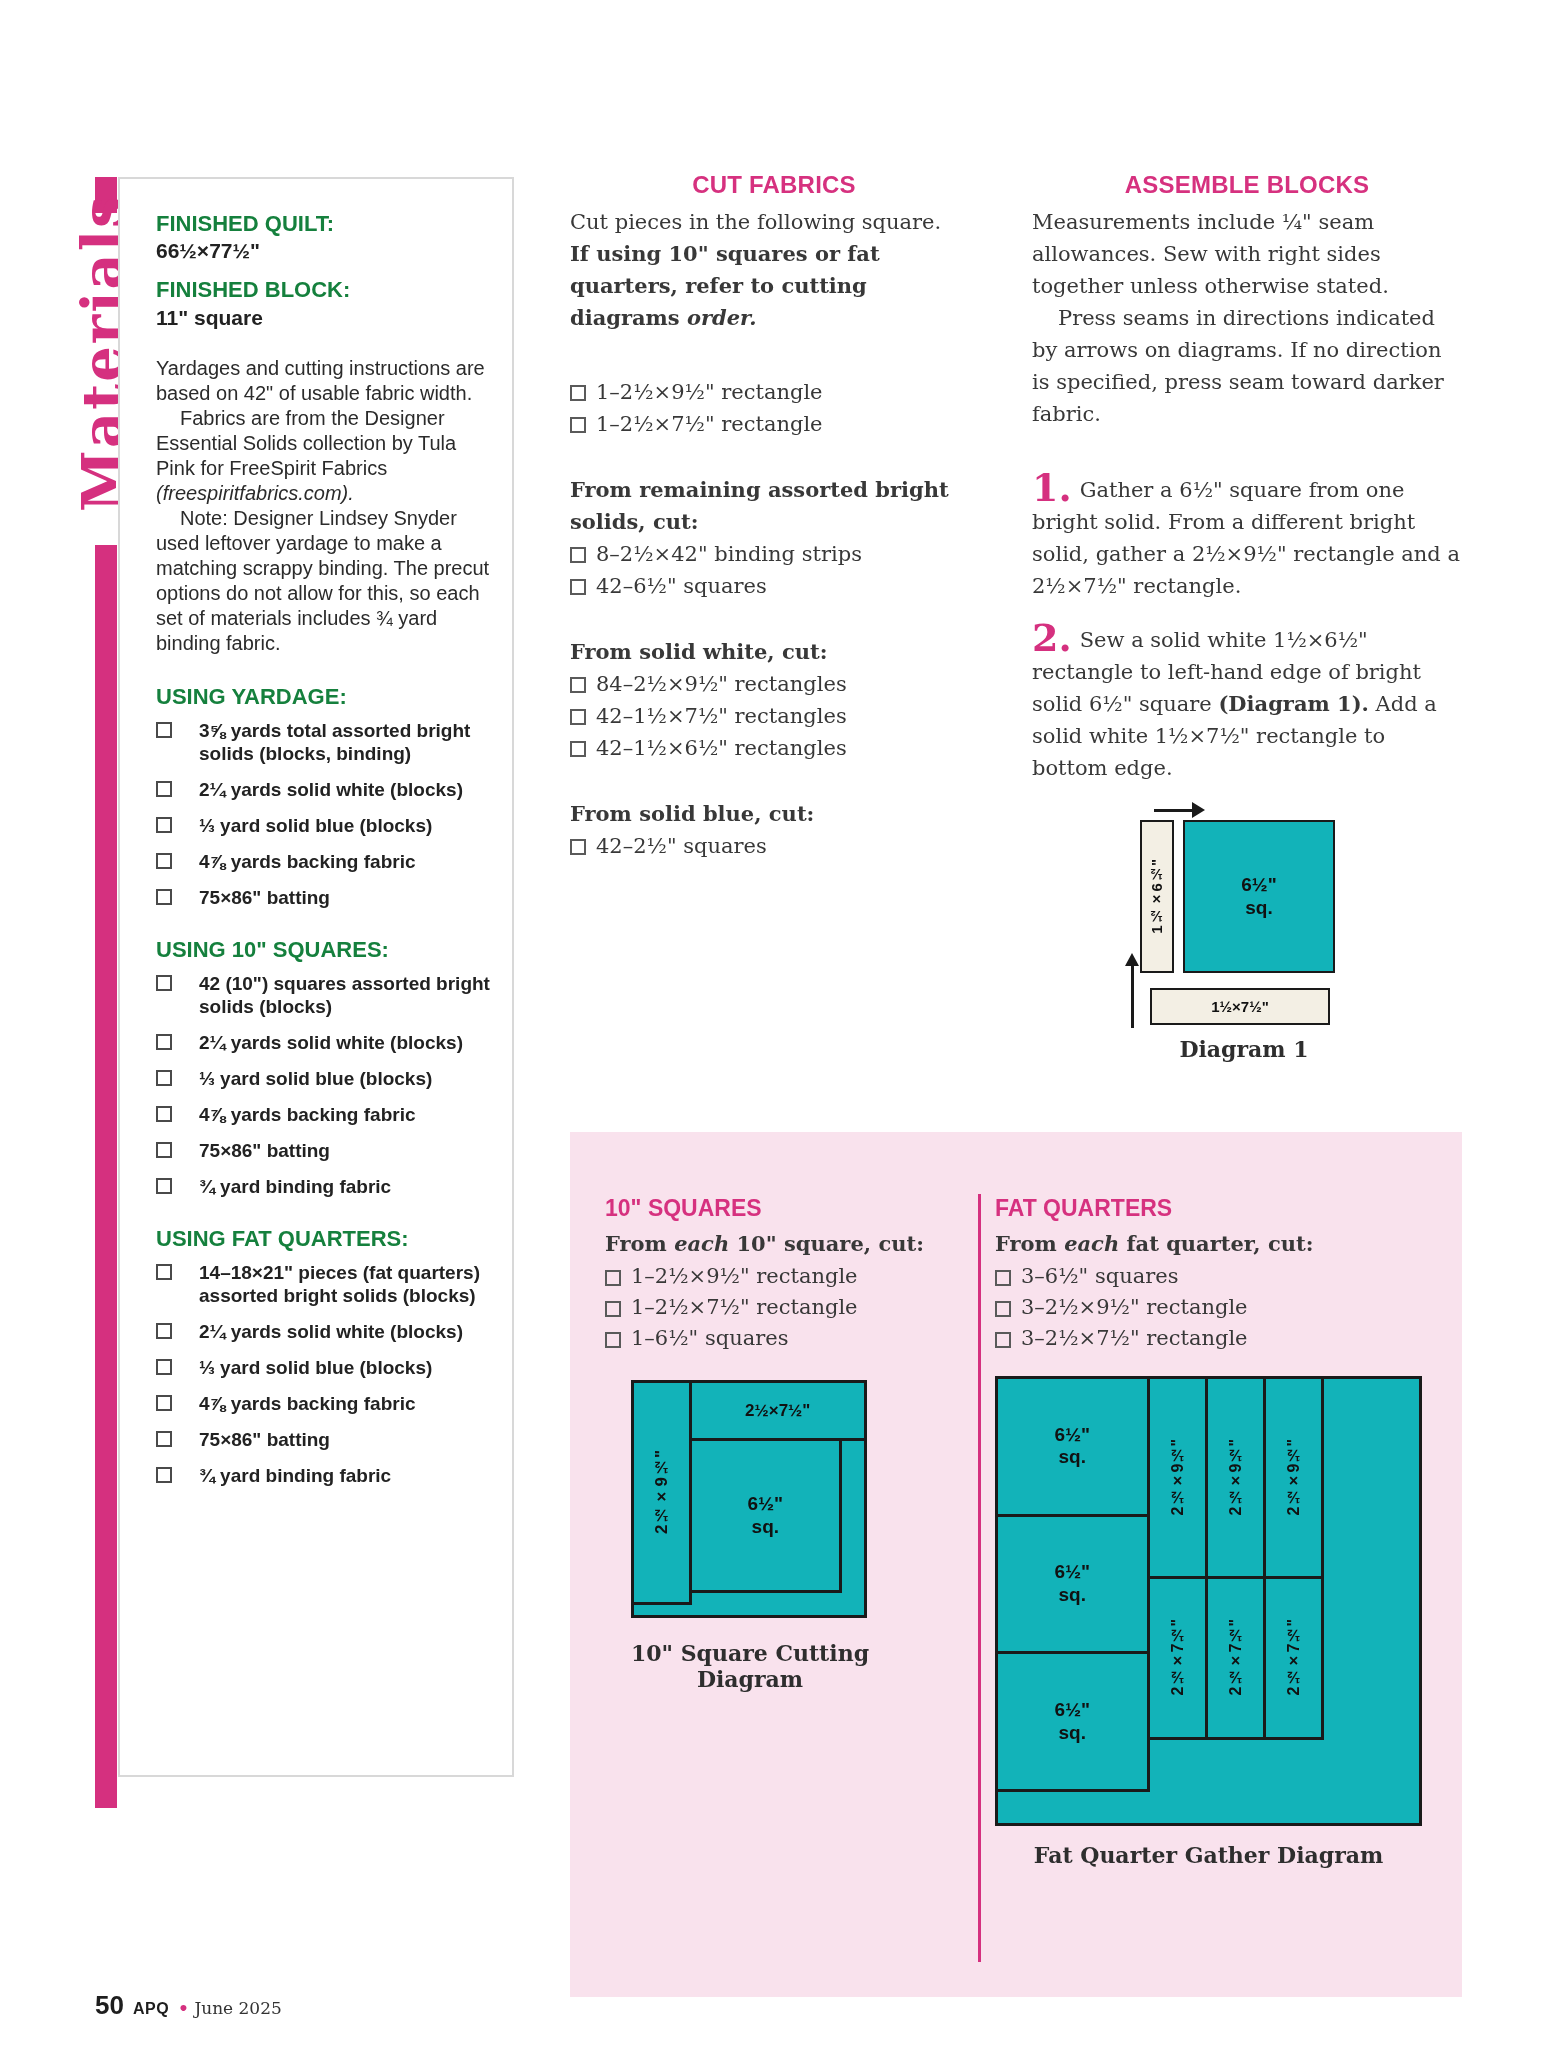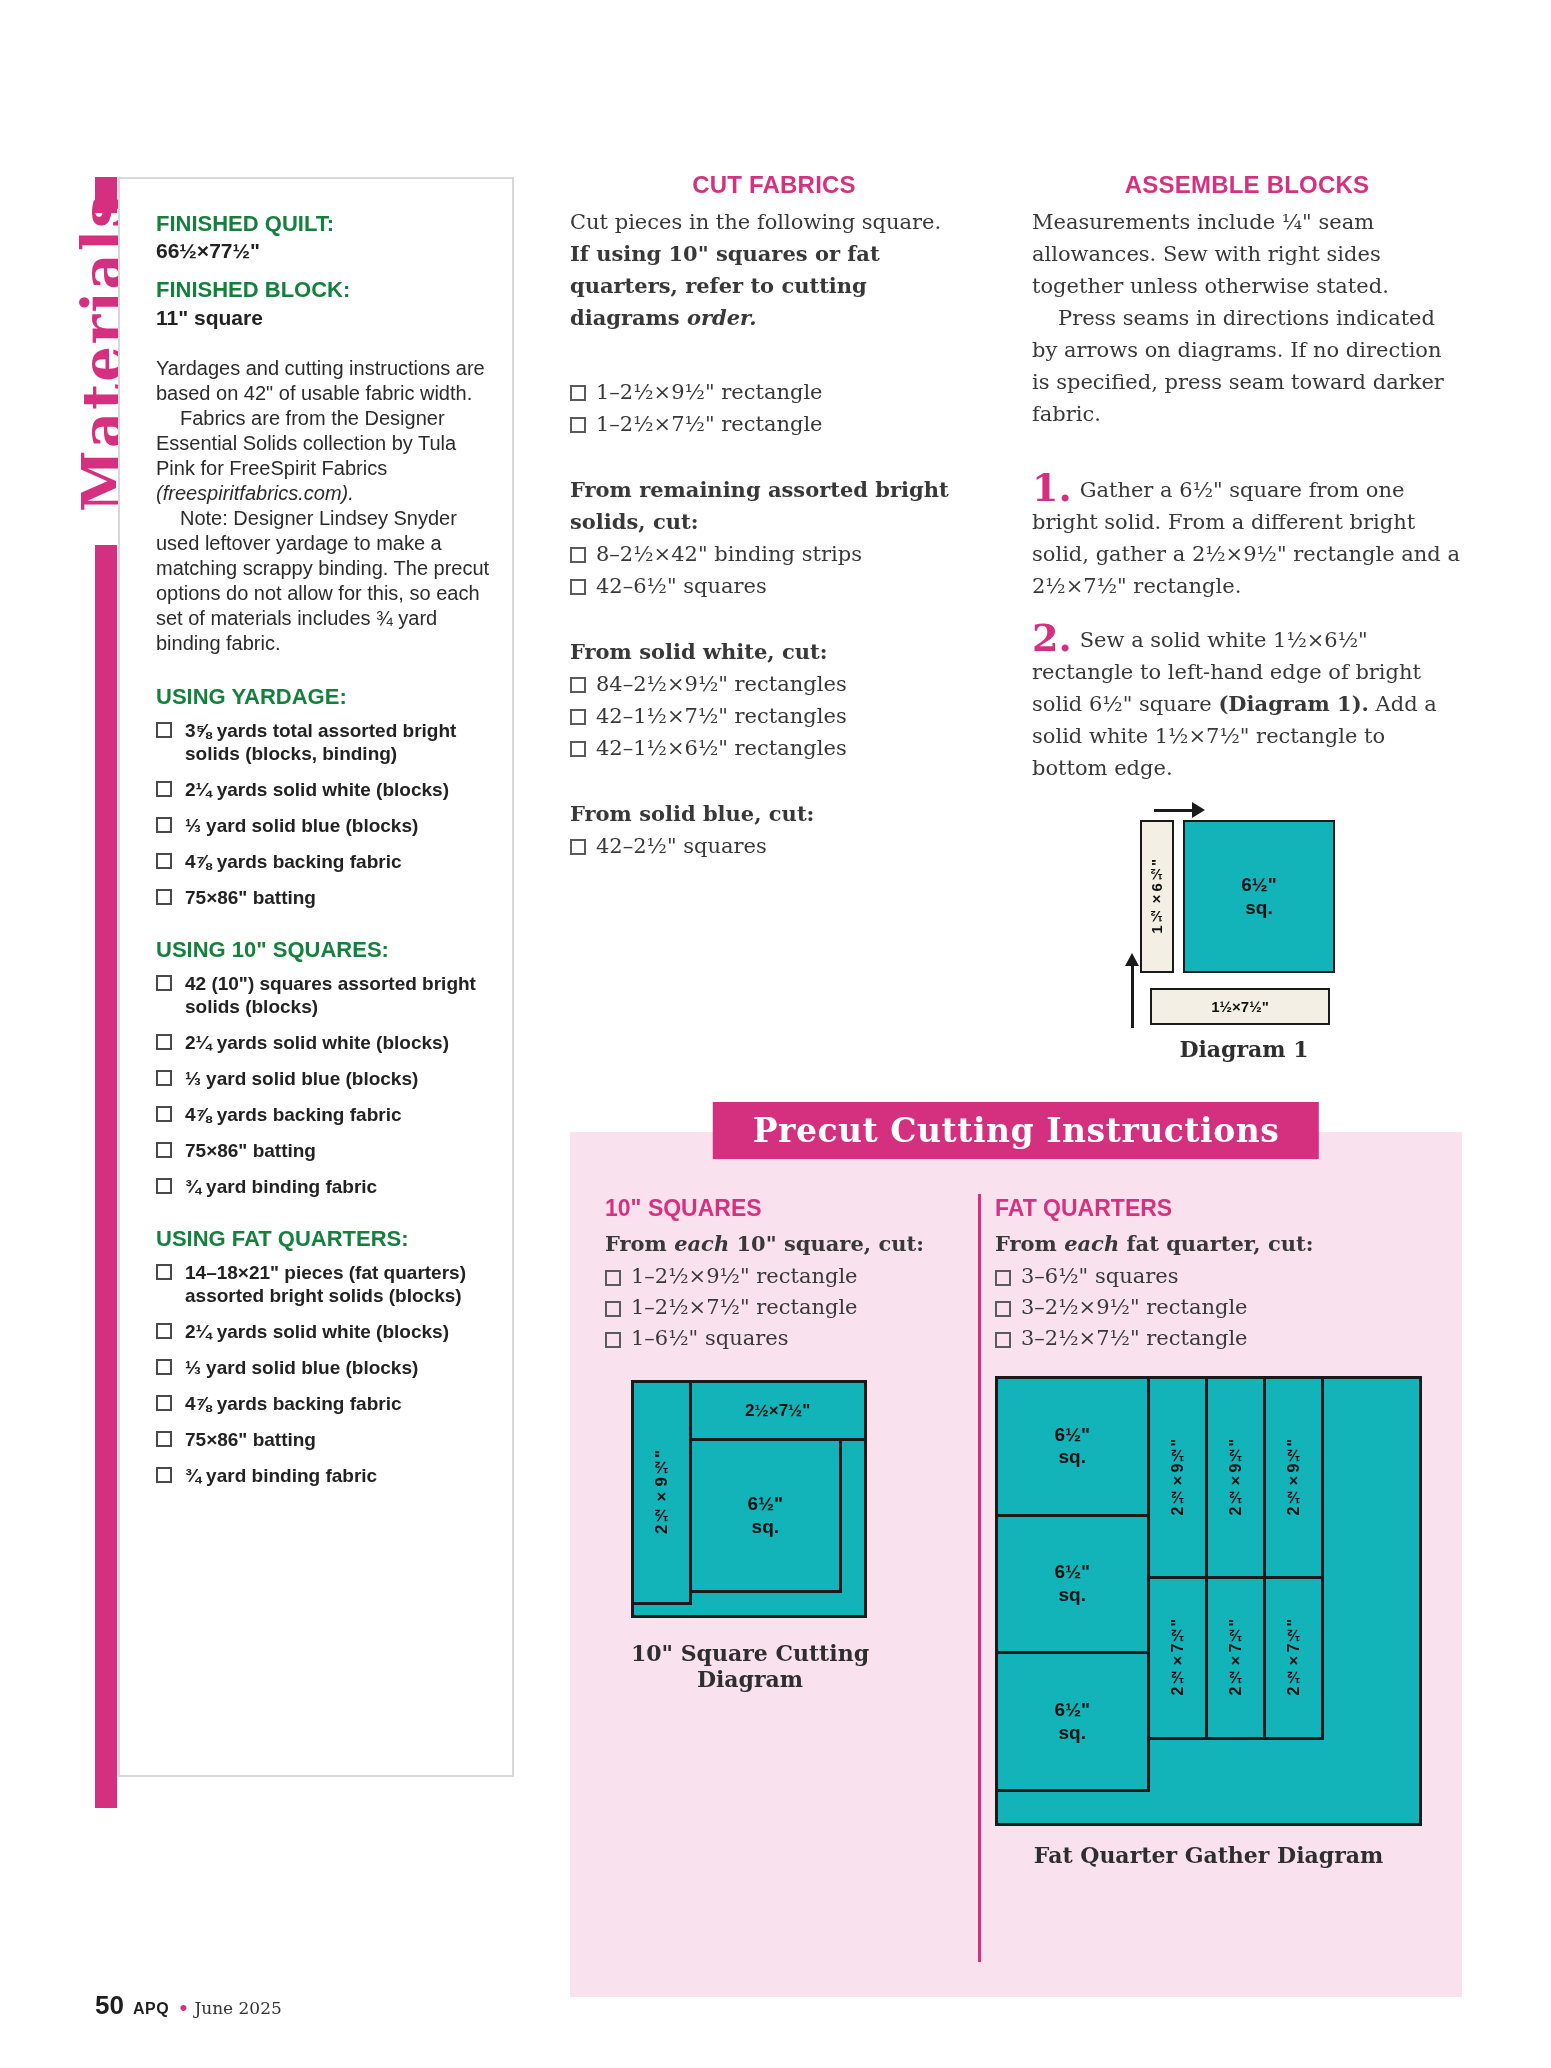--- a/index.html
+++ b/index.html
@@ -23,21 +23,21 @@
     background:#ffffff;border:2px solid #d8d8d8;box-sizing:border-box;
     padding:32px 22px 0 36px;overflow:hidden;
   }
   .m-head{color:#15803d;font-weight:bold;font-size:22px;line-height:1.15;}
   .m-val{font-weight:bold;font-size:21px;color:#222;margin:3px 0 14px 0;}
   .m-par{font-size:20px;line-height:25px;color:#2b2b2b;}
   .m-par.indent{text-indent:24px;}
   .m-intro{margin-top:26px;}
   .m-section{margin-top:28px;}
   .m-list{margin-top:10px;}
-  .m-item{display:flex;gap:13px;margin-bottom:13px;font-weight:bold;font-size:19px;line-height:23px;color:#222;}
+  .m-item{display:flex;gap:27px;margin-bottom:13px;font-weight:bold;font-size:19px;line-height:23px;color:#222;}
   .cb{flex:none;width:12px;height:12px;border:2px solid #4a4a4a;margin-top:3px;background:#fff;}
   .it{font-style:italic;}
   
   .col{position:absolute;top:170px;font-family:"DejaVu Serif",serif;font-size:21px;line-height:32px;color:#383838;}
   #col-cut{left:570px;width:408px;}
   #col-asm{left:1032px;width:430px;}
   .col-head{font-family:"Liberation Sans",sans-serif;font-weight:bold;color:#d6317f;font-size:24px;line-height:30px;margin-bottom:6px;letter-spacing:0.2px;text-align:center;}
   .bold{font-weight:bold;}
   .group{margin-top:34px;}
   .group.first{margin-top:42px;}
@@ -298,21 +298,20 @@
     <div class="tri" style="left:-3px;top:155px;border-bottom:13px solid #1a1a1a;border-left:7.5px solid transparent;border-right:7.5px solid transparent;"></div>
 
     <div class="piece cream" style="left:22px;top:190px;width:180px;height:37px;">
       <span class="dlabel" style="font-size:15px;">1½×7½"</span>
     </div>
     <div class="caption" style="position:absolute;left:0;top:238px;width:232px;">Diagram 1</div>
   </div>
 </div>
 
 <div id="panel">
-  <div id="banner">Precut Cutting Instructions</div>
   <div id="panel-divider"></div>
 
   <div id="sub-squares" class="sub">
     <div class="sub-head">10" SQUARES</div>
     <div class="sub-lead"><span>From </span><span class="it">each</span><span> 10" square, cut:</span></div>
     <div>
 
     <div class="c-item">
           <span class="cbx"></span>
           <span>1–2½×9½" rectangle</span>

